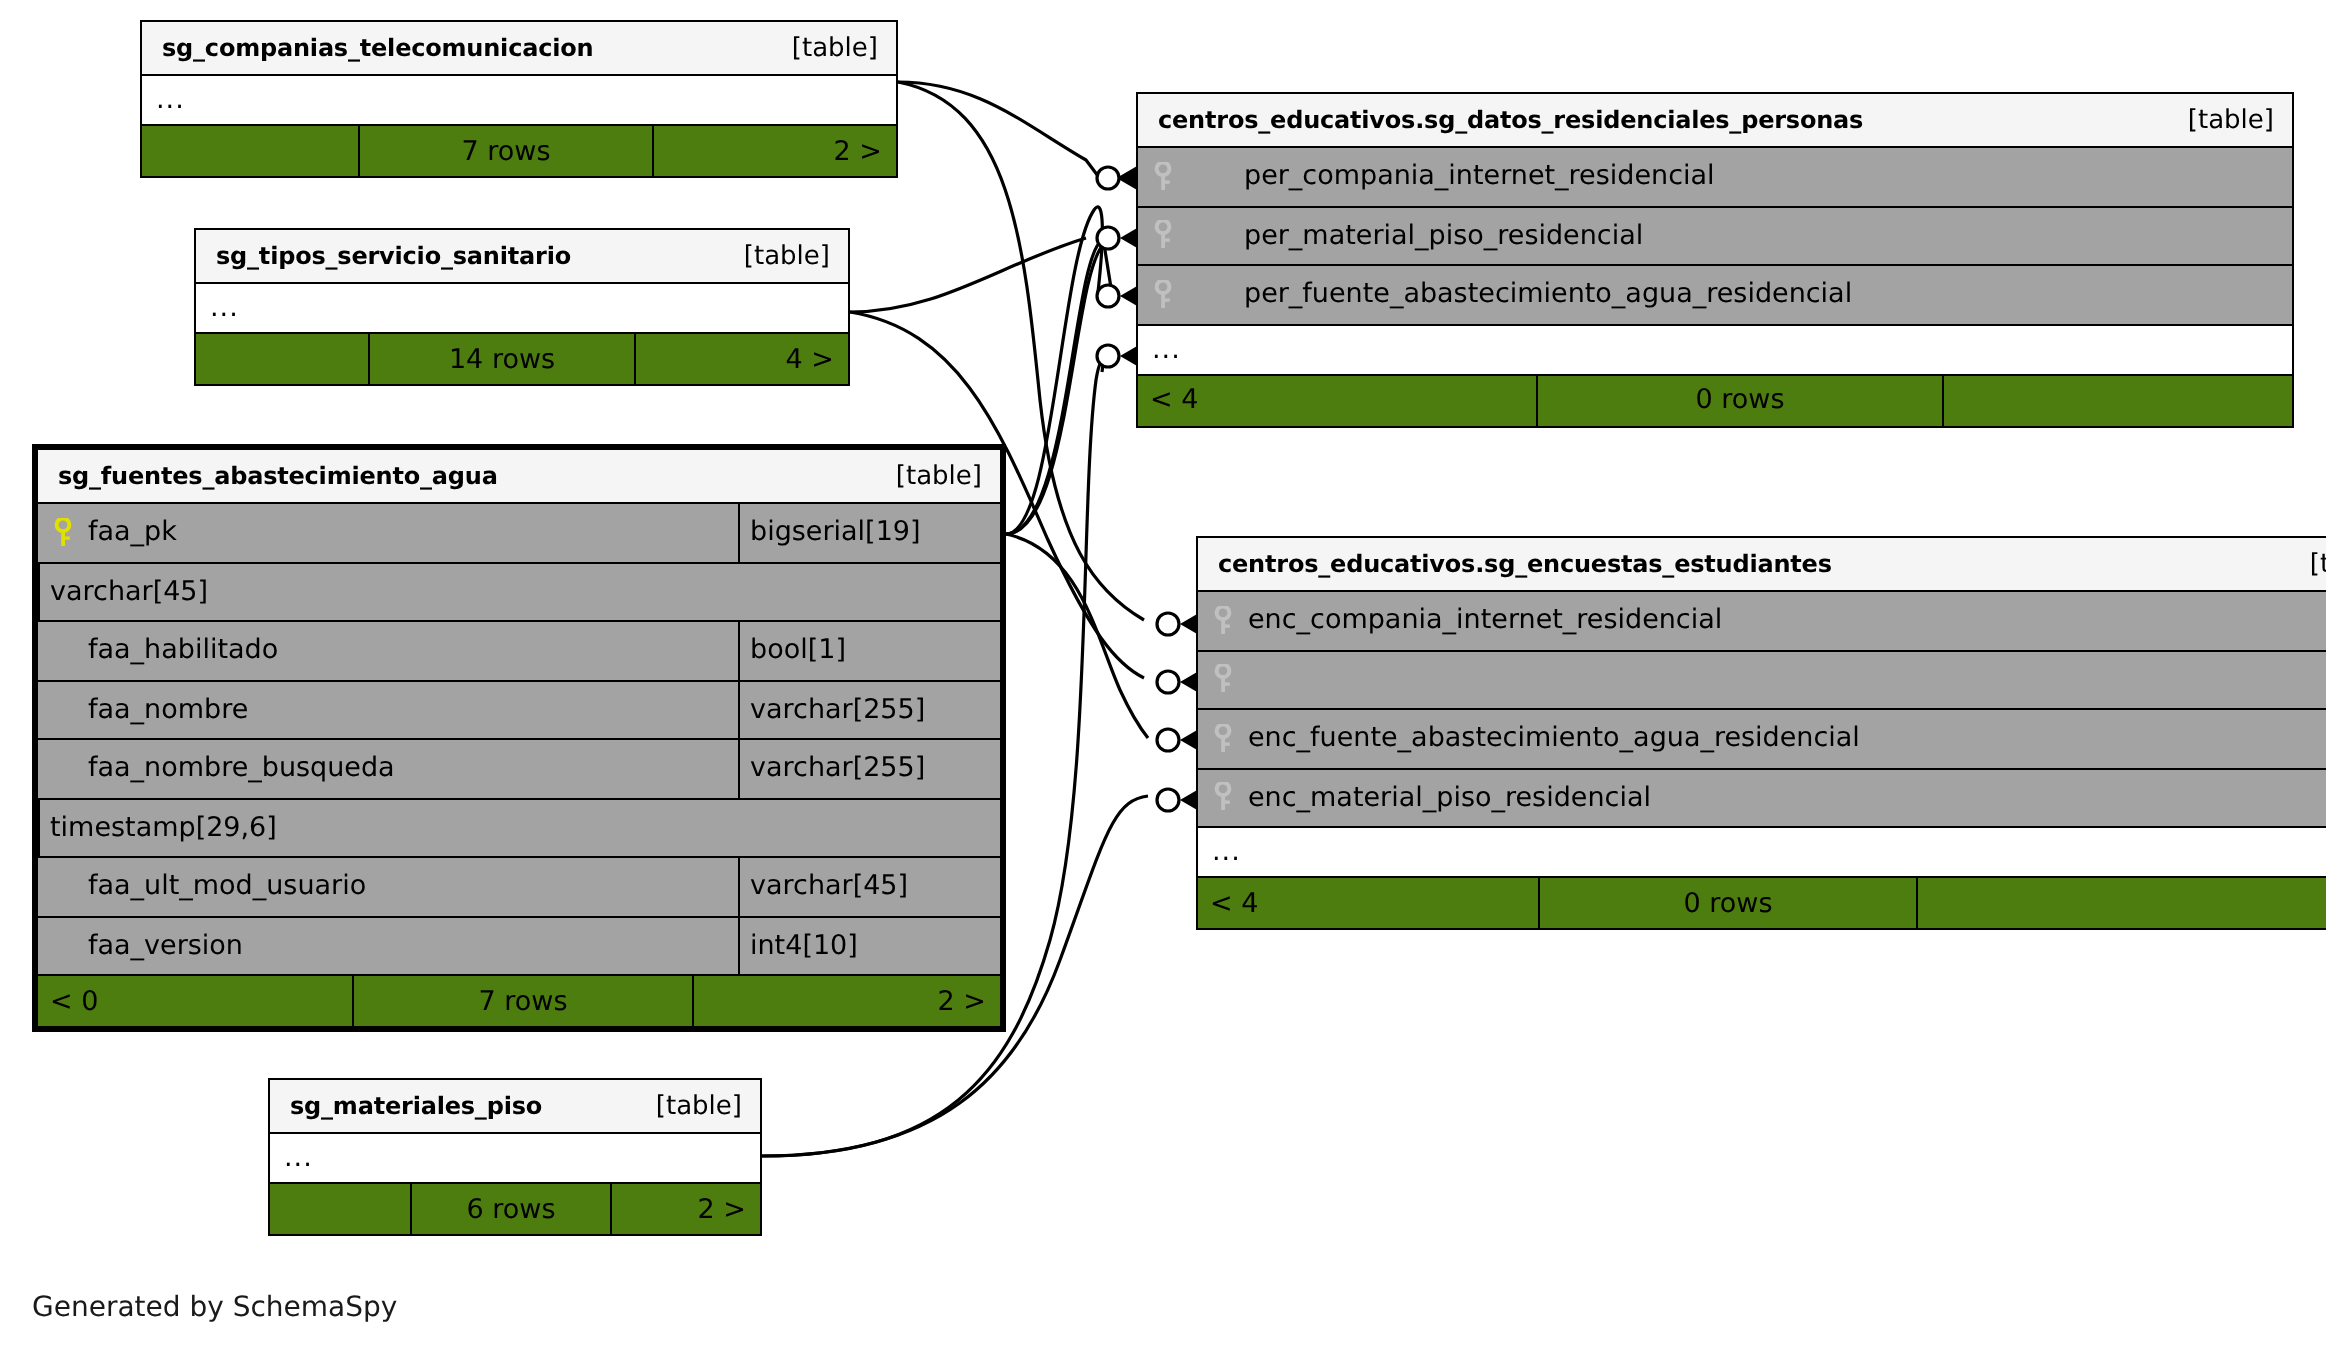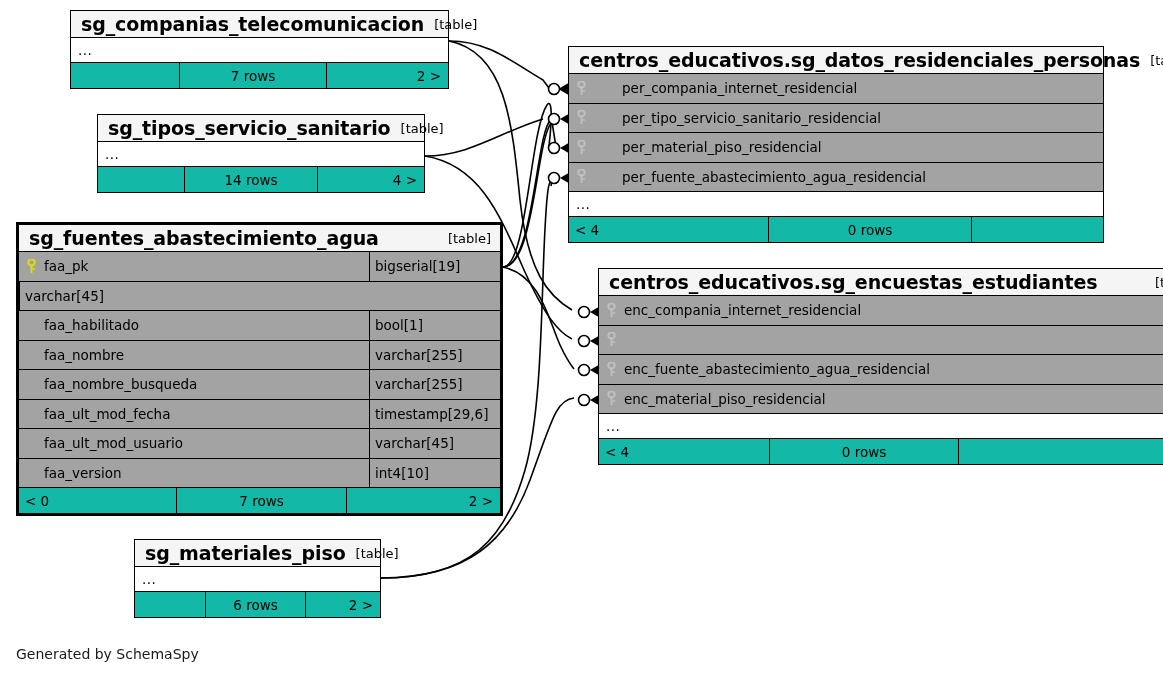--- a/index.html
+++ b/index.html
@@ -47,21 +47,21 @@
     border-bottom: 1px solid #000000;
     box-sizing: border-box;
     height: 27px;
     display: flex;
     align-items: center;
     justify-content: space-between;
     padding: 0 9px 0 10px;
   }
   .tbl-title {
     font-weight: bold;
-    font-size: 19px;
+    font-size: 12px;
     color: #000000;
     white-space: nowrap;
     letter-spacing: -0.1px;
   }
   .tbl-kind {
     font-size: 13px;
     color: #000000;
     white-space: nowrap;
     padding-left: 10px;
   }
@@ -120,21 +120,21 @@
     color: #000000;
     background: #ffffff;
     letter-spacing: 0.5px;
   }
 
   .foot-row {
     display: flex;
     align-items: stretch;
     box-sizing: border-box;
     height: 25px;
-    background: #14b8a6;
+    background: #4d7c0f;
     justify-content: space-between;
   }
   .foot-cell {
     display: flex;
     align-items: center;
     font-size: 13.5px;
     color: #000000;
     box-sizing: border-box;
     overflow: hidden;
     white-space: nowrap;
@@ -299,24 +299,20 @@
 
     <div class="col-row">
       <div class="col-name">
         <span class="key-spacer"></span>
         <span>faa_nombre_busqueda</span>
       </div>
       <div class="col-type" style="width:131px">varchar[255]</div>
     </div>
 
     <div class="col-row">
-      <div class="col-name">
-        <span class="key-spacer"></span>
-        <span>faa_ult_mod_fecha</span>
-      </div>
       <div class="col-type" style="width:131px">timestamp[29,6]</div>
     </div>
 
     <div class="col-row">
       <div class="col-name">
         <span class="key-spacer"></span>
         <span>faa_ult_mod_usuario</span>
       </div>
       <div class="col-type" style="width:131px">varchar[45]</div>
     </div>
@@ -342,51 +338,39 @@
       <span class="tbl-kind">[table]</span>
     </div>
     <div class="ellipsis-row">...</div>
     <div class="foot-row">
       <div class="foot-cell foot-left" style="width:70px"></div>
       <div class="foot-cell foot-center" style="width:101px">6 rows</div>
       <div class="foot-cell foot-right" style="flex:1 1 auto">2 &gt;</div>
     </div>
   </div>
 
-  <div class="table-node" style="left:568px; top:46px; width:536px;">
+  <div class="table-node" style="left:568px; top:46px; width:579px;">
     <div class="tbl-header">
       <span class="tbl-title">centros_educativos.sg_datos_residenciales_personas</span>
       <span class="tbl-kind">[table]</span>
     </div>
 
     <div class="col-row">
       <div class="col-name">
         <span class="key-icon">
           <svg width="9" height="15" viewBox="0 0 9 15">
             <circle cx="4.5" cy="3.4" r="3.2" fill="none" stroke="#c0c0c0" stroke-width="2"></circle>
             <rect x="3.6" y="5.6" width="1.9" height="8.4" fill="#c0c0c0"></rect>
             <rect x="5.5" y="9.2" width="2.4" height="1.7" fill="#c0c0c0"></rect>
           </svg>
         </span>
         <span style="padding-left:28px">per_compania_internet_residencial</span>
       </div>
     </div>
 
-    <div class="col-row">
-      <div class="col-name">
-        <span class="key-icon">
-          <svg width="9" height="15" viewBox="0 0 9 15">
-            <circle cx="4.5" cy="3.4" r="3.2" fill="none" stroke="#c0c0c0" stroke-width="2"></circle>
-            <rect x="3.6" y="5.6" width="1.9" height="8.4" fill="#c0c0c0"></rect>
-            <rect x="5.5" y="9.2" width="2.4" height="1.7" fill="#c0c0c0"></rect>
-          </svg>
-        </span>
-        <span style="padding-left:28px">per_tipo_servicio_sanitario_residencial</span>
-      </div>
-    </div>
 
     <div class="col-row" style="border-bottom:1px solid #000;">
       <div class="col-name">
         <span class="key-icon">
           <svg width="9" height="15" viewBox="0 0 9 15">
             <circle cx="4.5" cy="3.4" r="3.2" fill="none" stroke="#c0c0c0" stroke-width="2"></circle>
             <rect x="3.6" y="5.6" width="1.9" height="8.4" fill="#c0c0c0"></rect>
             <rect x="5.5" y="9.2" width="2.4" height="1.7" fill="#c0c0c0"></rect>
           </svg>
         </span>

